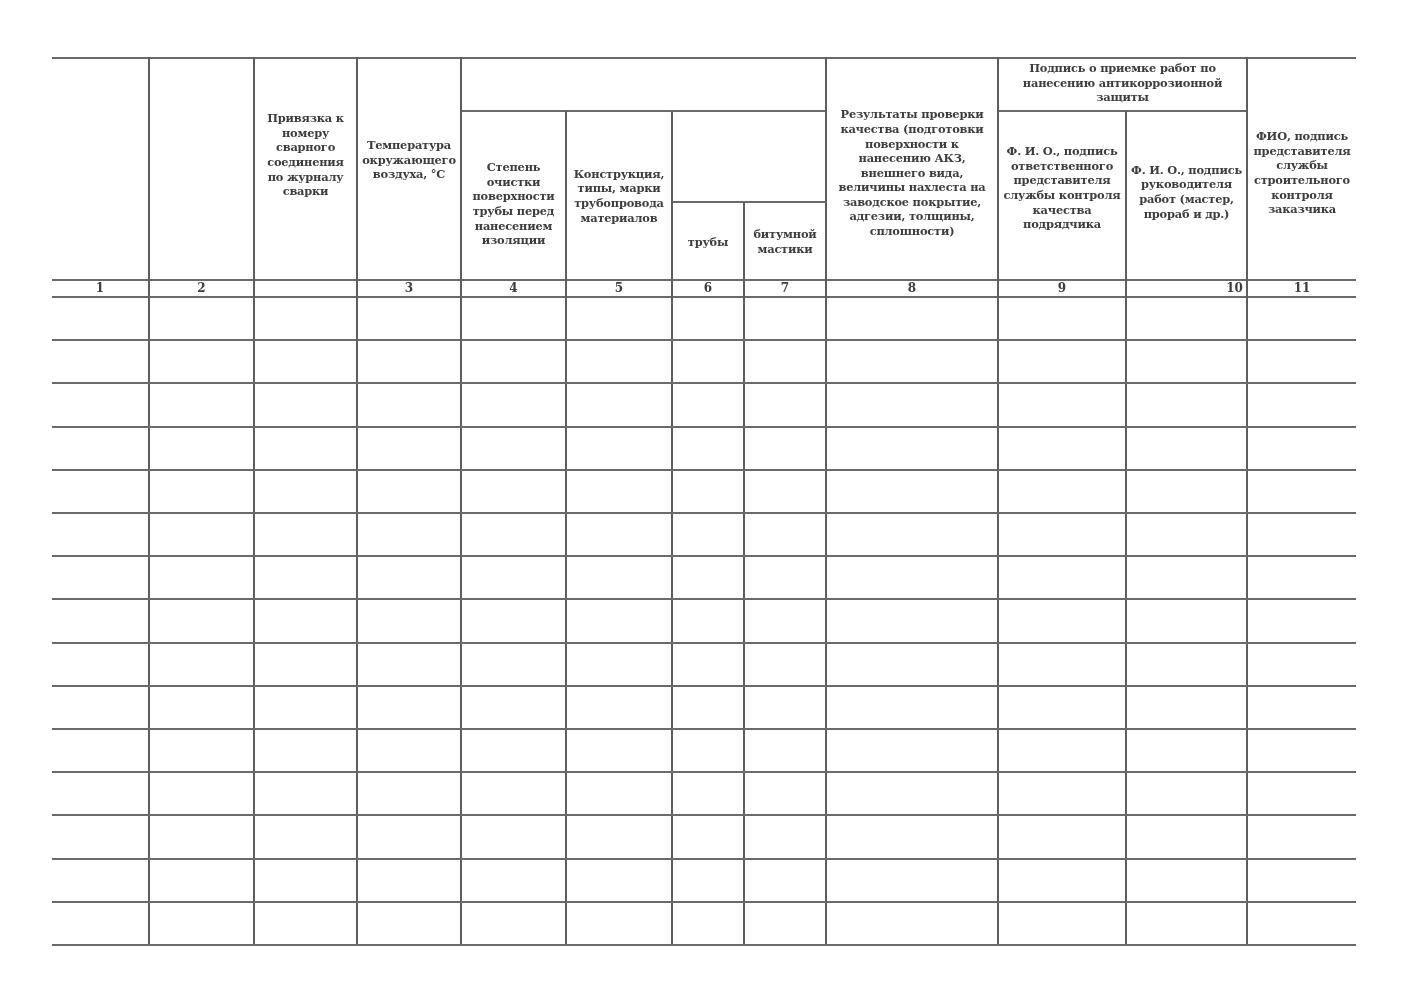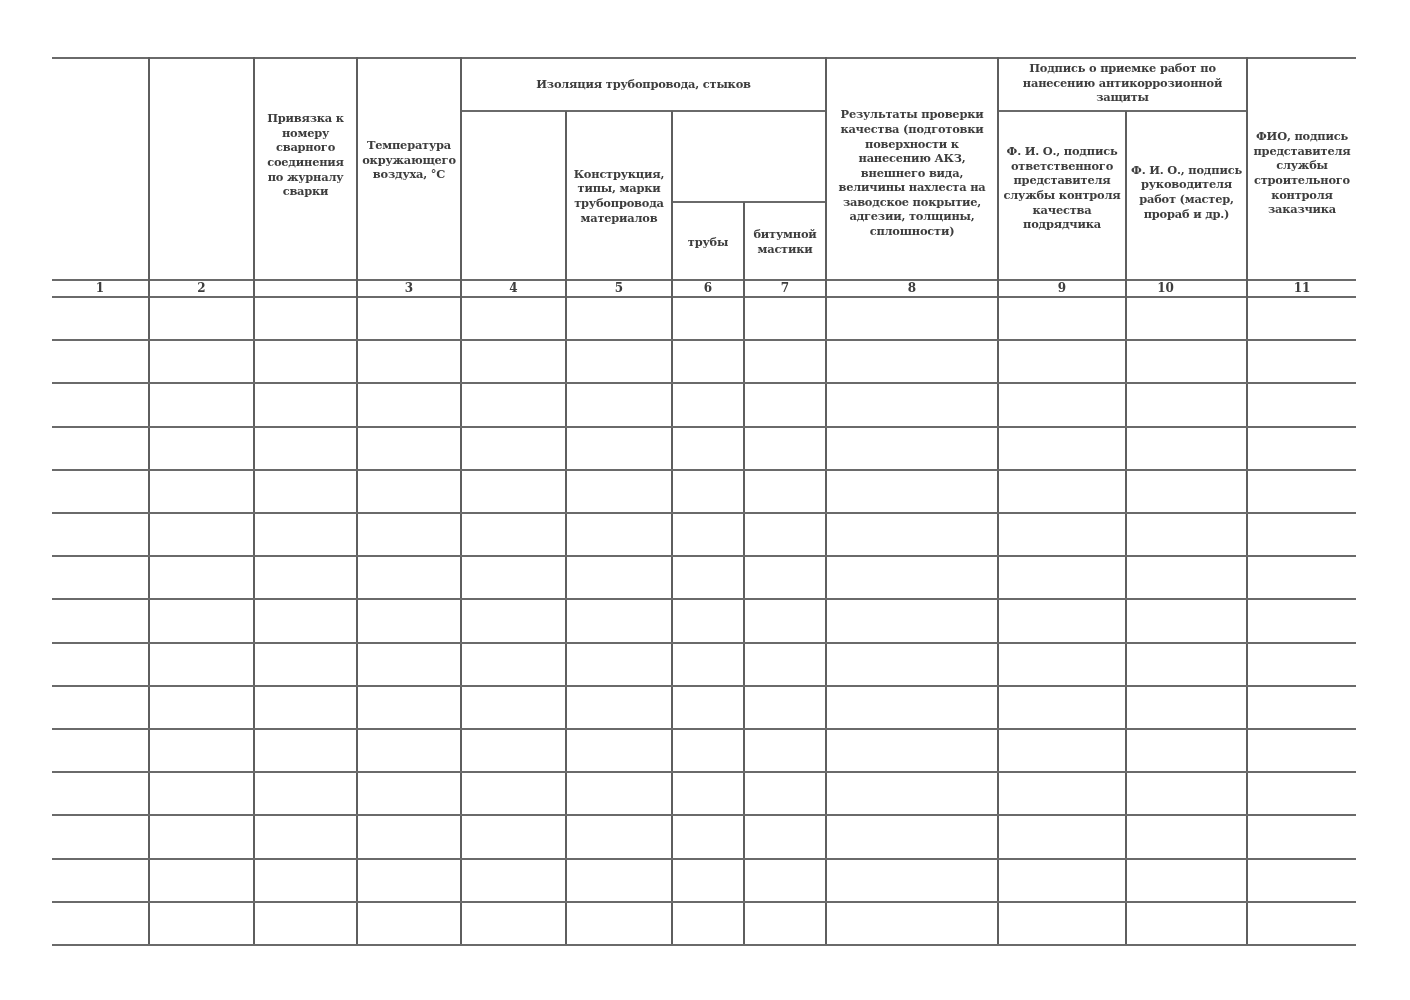--- a/index.html
+++ b/index.html
@@ -40,22 +40,22 @@
   <div class="vline" style="left:1125px; top:111px; height:835px;"></div>
   <div class="vline" style="left:1246px; top:57px; height:889px;"></div>
 
   <div class="cell" style="left:255px; width:101px; top:58px; height:222px; padding-bottom:28px; box-sizing:border-box;">
     <span style="width:92px;">Привязка к номеру сварного соединения по журналу сварки</span>
   </div>
   <div class="cell" style="left:358px; width:102px; top:58px; height:222px; padding-bottom:18px; box-sizing:border-box;">
     <span style="width:100px;">Температура окружающего воздуха, °С</span>
   </div>
 
-  <div class="cell" style="left:462px; width:363px; top:58px; height:52px;">
-    <span>Изоляция трубопровода, стыков</span>
+  <div class="cell" style="left:462px; width:103px; top:112px; height:168px; padding-top:16px; box-sizing:border-box;">
+    <span style="width:98px;">Степень очистки поверхности трубы перед нанесением изоляции</span>
   </div>
   <div class="cell" style="left:567px; width:104px; top:112px; height:168px; padding-top:0px; box-sizing:border-box;">
     <span style="width:100px;">Конструкция, типы, марки трубопровода материалов</span>
   </div>
   <div class="cell" style="left:673px; width:70px; top:203px; height:77px; padding-top:2px; box-sizing:border-box;">
     <span>трубы</span>
   </div>
   <div class="cell" style="left:745px; width:80px; top:203px; height:77px;">
     <span style="width:74px;">битумной мастики</span>
   </div>
@@ -80,21 +80,21 @@
   <div class="num" style="left:52px; width:96px; top:281px;">1</div>
   <div class="num" style="left:150px; width:103px; top:281px;">2</div>
   <div class="num" style="left:255px; width:101px; top:281px;"></div>
   <div class="num" style="left:358px; width:102px; top:281px;">3</div>
   <div class="num" style="left:462px; width:103px; top:281px;">4</div>
   <div class="num" style="left:567px; width:104px; top:281px;">5</div>
   <div class="num" style="left:673px; width:70px; top:281px;">6</div>
   <div class="num" style="left:745px; width:80px; top:281px;">7</div>
   <div class="num" style="left:827px; width:170px; top:281px;">8</div>
   <div class="num" style="left:999px; width:126px; top:281px;">9</div>
-  <div class="num" style="left:1098px; width:119px; top:281px;padding-left:8px;">10</div>
+  <div class="num" style="left:1167px; width:119px; top:281px;padding-left:8px;">10</div>
   <div class="num" style="left:1248px; width:108px; top:281px;">11</div>
 
   <div id="body-rows">
       <div class="body-row" style="top: 298px; height: 41.2px;">
         <div style="position: absolute; left: 0px; width: 96px; top: 0px; height: 100%; font-size: 12px;"></div>
         <div style="position: absolute; left: 98px; width: 103px; top: 0px; height: 100%; font-size: 12px;"></div>
         <div style="position: absolute; left: 203px; width: 101px; top: 0px; height: 100%; font-size: 12px;"></div>
         <div style="position: absolute; left: 306px; width: 102px; top: 0px; height: 100%; font-size: 12px;"></div>
         <div style="position: absolute; left: 410px; width: 103px; top: 0px; height: 100%; font-size: 12px;"></div>
         <div style="position: absolute; left: 515px; width: 104px; top: 0px; height: 100%; font-size: 12px;"></div>

